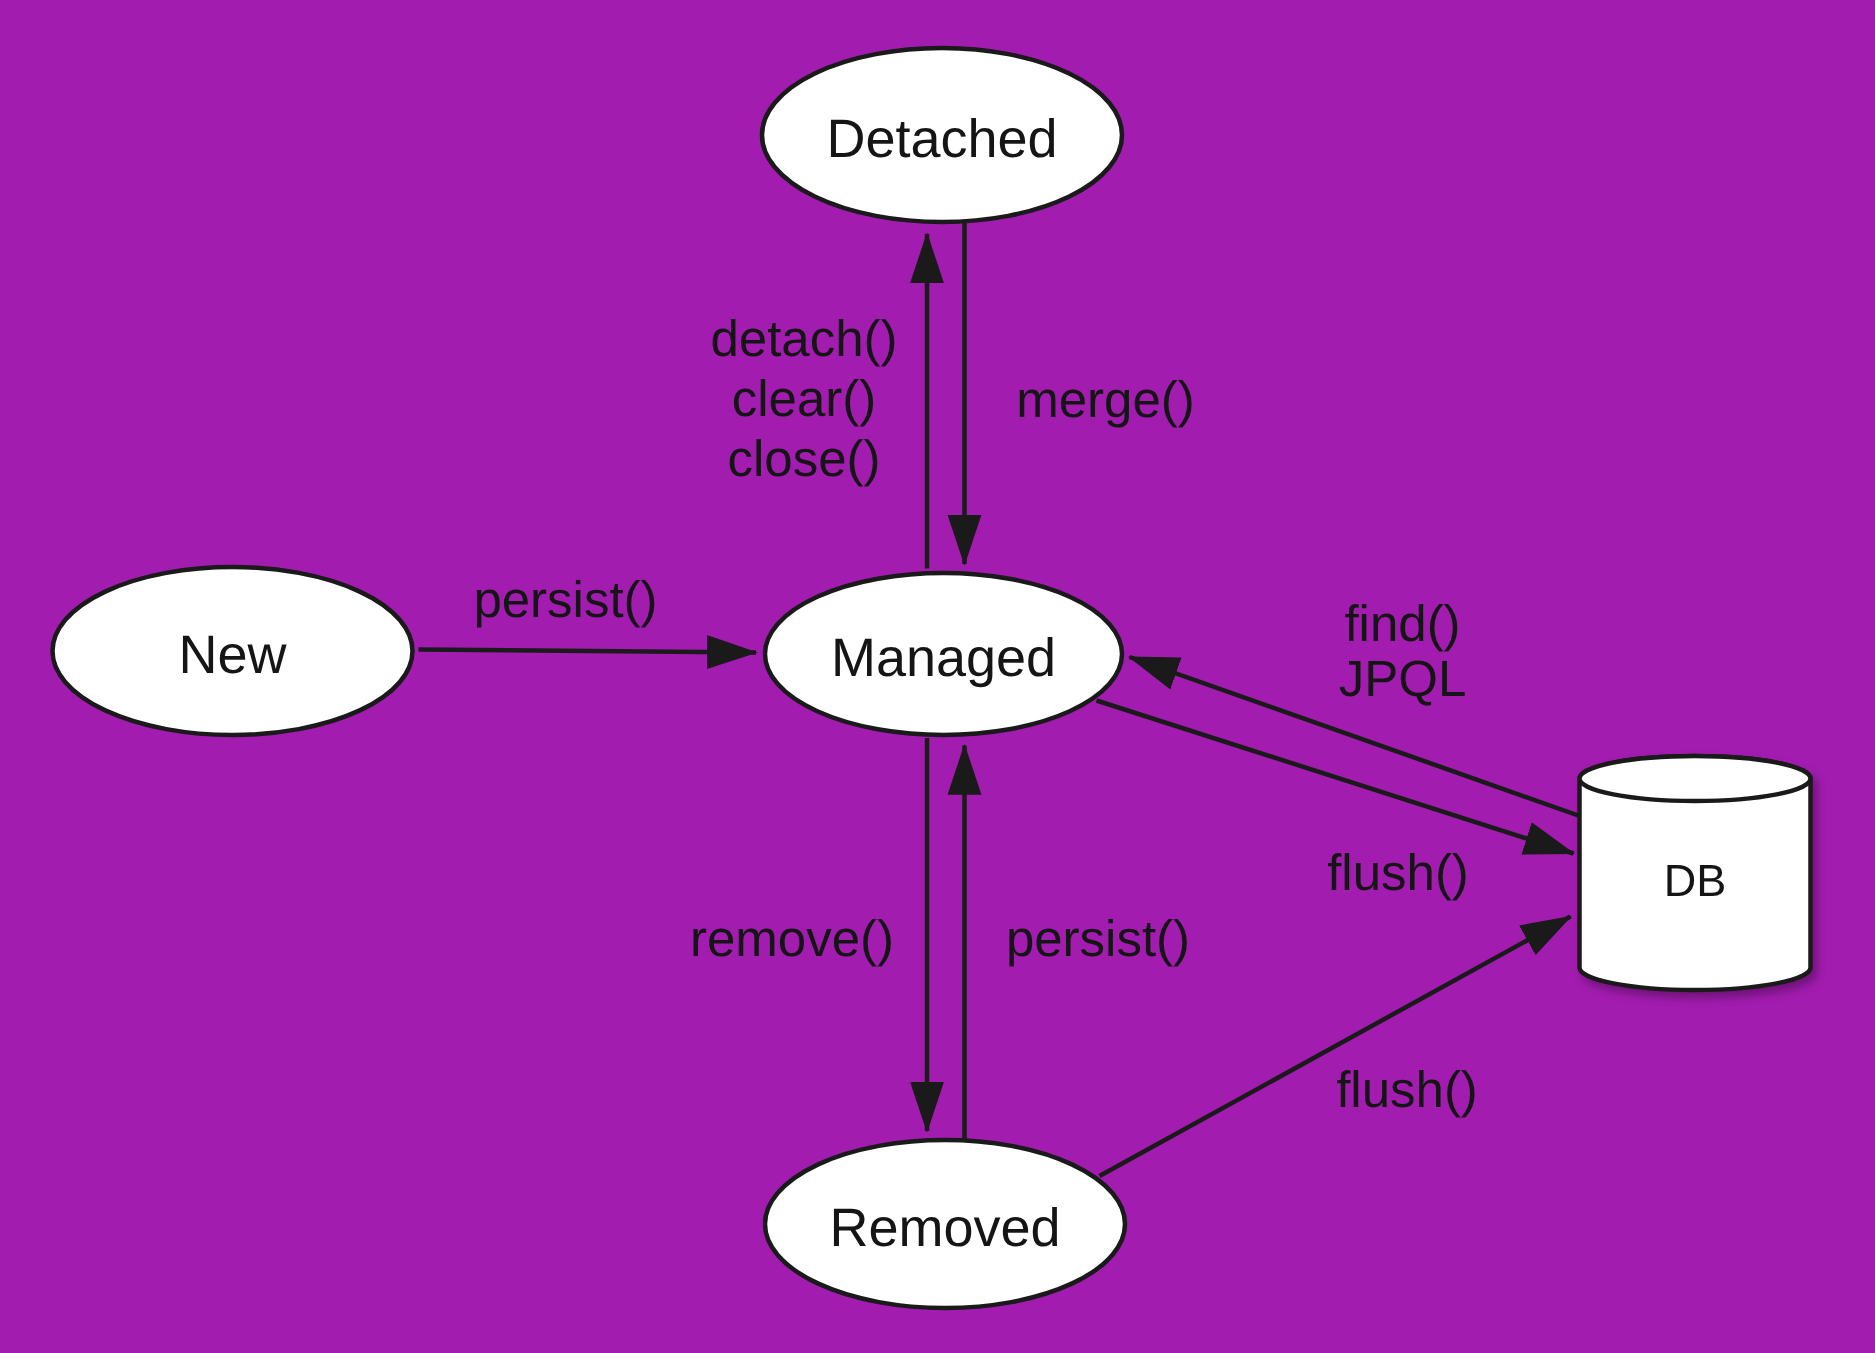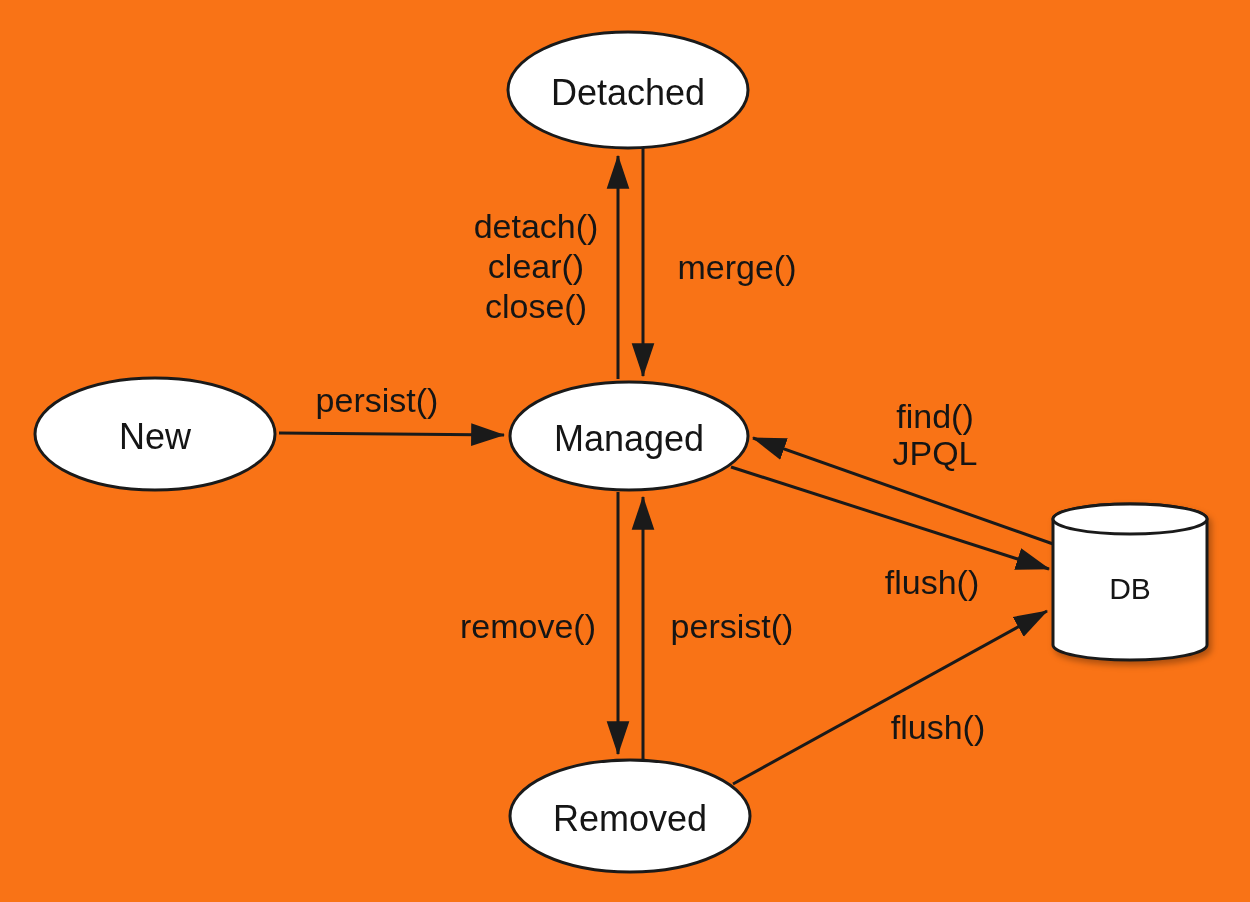--- a/index.html
+++ b/index.html
@@ -8,21 +8,21 @@
     background: #ffffff;
     width: 1250px;
     height: 902px;
     overflow: hidden;
     font-family: "Liberation Sans", sans-serif;
   }
   .stage {
     position: relative;
     width: 1250px;
     height: 902px;
-    background: #f97316;
+    background: #a21caf;
   }
   svg { display: block; }
   .edge-line {
     stroke: #1a1a1a;
     stroke-width: 3;
     fill: none;
   }
   .node-shape {
     fill: #ffffff;
     stroke: #1a1a1a;

